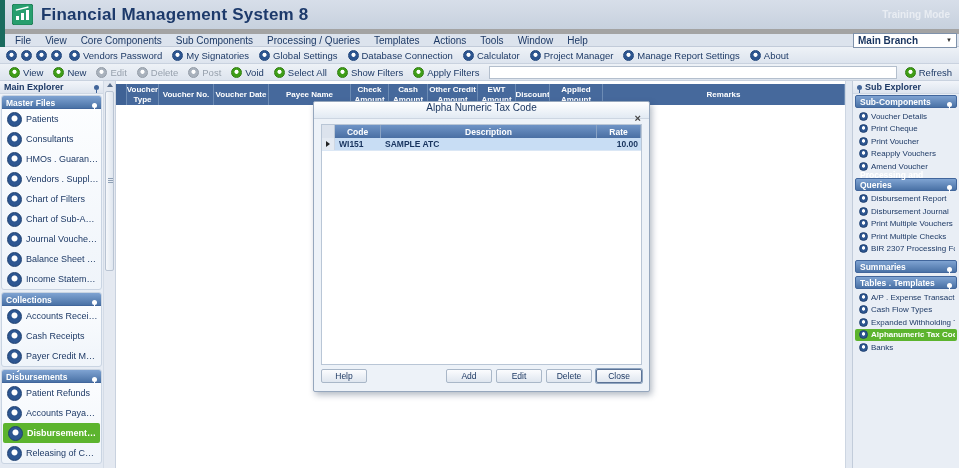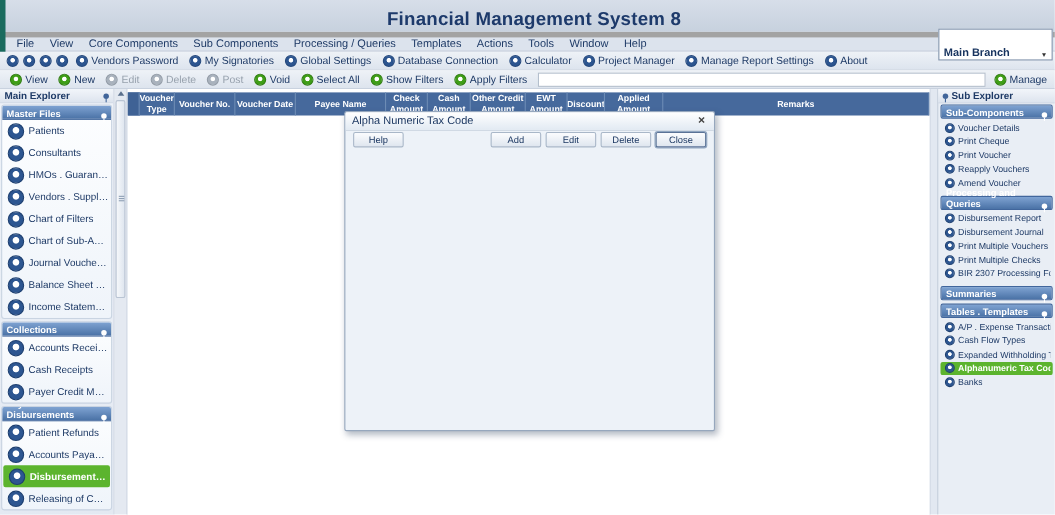--- a/index.html
+++ b/index.html
@@ -2,28 +2,28 @@
 <html><head>
 <meta charset="utf-8">
 <style>
   * { margin:0; padding:0; box-sizing:border-box; }
   html,body { width:959px; height:468px; overflow:hidden; }
   body { font-family:"Liberation Sans", sans-serif; color:#1e3a66; background:#fff; }
   .app { position:relative; width:959px; height:468px; overflow:hidden; background:#fff; }
   .teal-stripe { position:absolute; left:0; top:0; width:5px; height:47px; background:#1a6b5e; z-index:6; }
 
   
-  .titlebar { height:29px; background:linear-gradient(#d7dee9,#c7d1de); display:flex; align-items:center; padding-left:12px; gap:8px;flex-direction:column; }
+  .titlebar { height:29px; background:linear-gradient(#d7dee9,#c7d1de); display:flex; align-items:center; padding-left:12px; gap:8px; }
   .app-title { font-size:17px; font-weight:600; color:#1d3a6b; letter-spacing:.2px; }
   .mode-label { margin-left:auto; margin-right:9px; font-size:10px; color:#e9edf3; font-weight:600; }
 
   
   .menubar { height:18px; background:#dce3ed; border-top:5px solid #a3a3a3; border-bottom:1px solid #c2cbd9; display:flex; align-items:center; padding:0 2px 0 8px; font-size:10px; }
   .menu-item { padding:2px 7px; cursor:default; white-space:nowrap; }
-  .branch-select { margin-left:auto; width:104px; height:29px; background:#fff; border:1px solid #7f92ab; display:flex; align-items:flex-end; font-size:10px; font-weight:bold; color:#17335e; padding:0 4px; }
+  .branch-select { margin-left:auto; width:104px; height:15px; background:#fff; border:1px solid #7f92ab; display:flex; align-items:center; font-size:10px; font-weight:bold; color:#17335e; padding:0 4px; }
   .branch-select .arr { margin-left:auto; font-size:6px; color:#333; }
   .arr-down::before { content:"▼"; }
 
   
   .toolbar { height:17px; background:linear-gradient(#eef2f7,#dde4ee); border-bottom:1px solid #c9d2df; display:flex; align-items:center; padding:0 4px; font-size:9.5px; white-space:nowrap; }
   .tb-btn { display:flex; align-items:center; gap:3px; padding:0 5px; height:15px; border-radius:2px; cursor:default; }
   .tb-btn.disabled { color:#97a1ad; }
   .circle { width:11px; height:11px; border-radius:50%; flex:none; }
   .c-navy { background:radial-gradient(circle at 50% 42%, #fff 0 1.7px, #2c5590 2.4px); border:1px solid #23477c; }
   .c-green { background:radial-gradient(circle at 50% 42%, #fff 0 1.7px, #3f9e17 2.4px); border:1px solid #2f7d10; }
@@ -71,21 +71,21 @@
   .section-sm { margin-bottom:3px; }
   .section-sm .section-header { border-radius:2px; border:1px solid #41669c; }
   .nav-item-sm { height:12.5px; display:flex; align-items:center; gap:3px; padding:0 2px 0 4px; font-size:8px; cursor:default; }
   .nav-item-sm .lbl { overflow:hidden; white-space:nowrap; }
   .nav-icon-sm { width:9px; height:9px; border-radius:50%; flex:none; background:radial-gradient(circle at 50% 42%, #fff 0 1.4px, #2d5691 2px); border:1px solid #1d3f70; }
   .nav-item-sm.selected { background:#5cb42e; color:#fff; font-weight:bold; border-radius:2px; }
   .items-sm { padding:2px 0; }
 
   
   .dialog { position:absolute; left:313px; top:101px; width:337px; height:291px; background:#edf2f8; border:1px solid #96a7bd; border-radius:2px; box-shadow:2px 3px 6px rgba(40,60,90,.35); display:flex; flex-direction:column; z-index:10; }
-  .dialog-titlebar { height:17px; background:linear-gradient(#ffffff,#e2eaf3); border-bottom:1px solid #cdd6e2; display:flex; align-items:center; padding:0 6px; font-size:10px; color:#17335e; border-radius:2px 2px 0 0; }
+  .dialog-titlebar { height:17px; background:linear-gradient(#ffffff,#e2eaf3); border-bottom:1px solid #cdd6e2; display:flex; align-items:center; padding:0 6px; font-size:10px; color:#17335e; border-radius:2px 2px 0 0;flex-direction:column; }
   .dialog-close { margin-left:auto; font-size:11px; color:#444; line-height:1; cursor:default; padding:0 2px; }
   .dialog-close::before { content:"×"; font-weight:bold; }
   .dialog-body { flex:1; margin:5px 7px 3px; background:#fff; border:1px solid #b9c6d6; display:flex; flex-direction:column; overflow:hidden; }
   .dgrid-header { display:flex; height:13px; background:linear-gradient(#6f94c6,#4a6fa3); color:#fff; font-size:8.5px; font-weight:bold; flex:none; }
   .dgrid-selh { width:13px; background:#dce3ed; border-right:1px solid #b9c6d6; flex:none; }
   .dgrid-hcell { display:flex; align-items:center; justify-content:center; border-right:1px solid #8aa3c4; flex:none; }
   .dgrid-hcell.flex { flex:1; }
   .dgrid-row { display:flex; height:13px; background:#c8ddf4; font-size:8.5px; font-weight:bold; color:#17335e; flex:none; border-bottom:1px solid #dbe7f5; }
   .dgrid-cell { display:flex; align-items:center; padding:0 4px; overflow:hidden; flex:none; }
   .dgrid-cell.flex { flex:1; }
@@ -216,21 +216,21 @@
           <span>Show Filters</span>
         </div>
         <div class="tb-btn">
           <span class="circle c-green"></span>
           <span>Apply Filters</span>
         </div>
       </div>
     <input class="search-input" type="text" value="" style="">
     <div class="refresh-wrap">
       <span class="circle c-green"></span>
-      <span>Manage</span>
+      <span>Refresh</span>
     </div>
   </div>
 
   <div class="bodyrow">
 
     <div class="left-panel">
       <div class="panel-header">
         <span>Main Explorer</span>
         <span class="spacer"></span>
         <span class="pin"></span>
@@ -456,20 +456,38 @@
           </div>
         </div>
     </div>
   </div>
 
   <div class="dialog">
     <div class="dialog-titlebar">
       <span>Alpha Numeric Tax Code</span>
       <span class="dialog-close"></span>
     </div>
+    <div class="dialog-body">
+      <div class="dgrid-header" id="dgrid-header">
+        <div class="dgrid-selh"></div>
+      <div class="dgrid-hcell" style="width: 46px;">Code</div>
+          <div class="dgrid-hcell flex">Description</div>
+          <div class="dgrid-hcell" style="width: 44px;">Rate</div>
+        </div>
+      <div id="dgrid-rows">
+          <div class="dgrid-row">
+            <div class="dgrid-selc">
+              <span class="tri-right"></span>
+            </div>
+            <div class="dgrid-cell" style="width: 46px;">WI151</div>
+            <div class="dgrid-cell flex">SAMPLE ATC</div>
+            <div class="dgrid-cell num" style="width: 44px;">10.00</div>
+          </div>
+        </div>
+    </div>
     <div class="dialog-buttons">
       <div class="dlg-btn">Help</div>
       <div class="dlg-spacer"></div>
       <div class="dlg-btn">Add</div>
       <div class="dlg-btn">Edit</div>
       <div class="dlg-btn">Delete</div>
       <div class="dlg-btn default">Close</div>
     </div>
   </div>
 </div>

